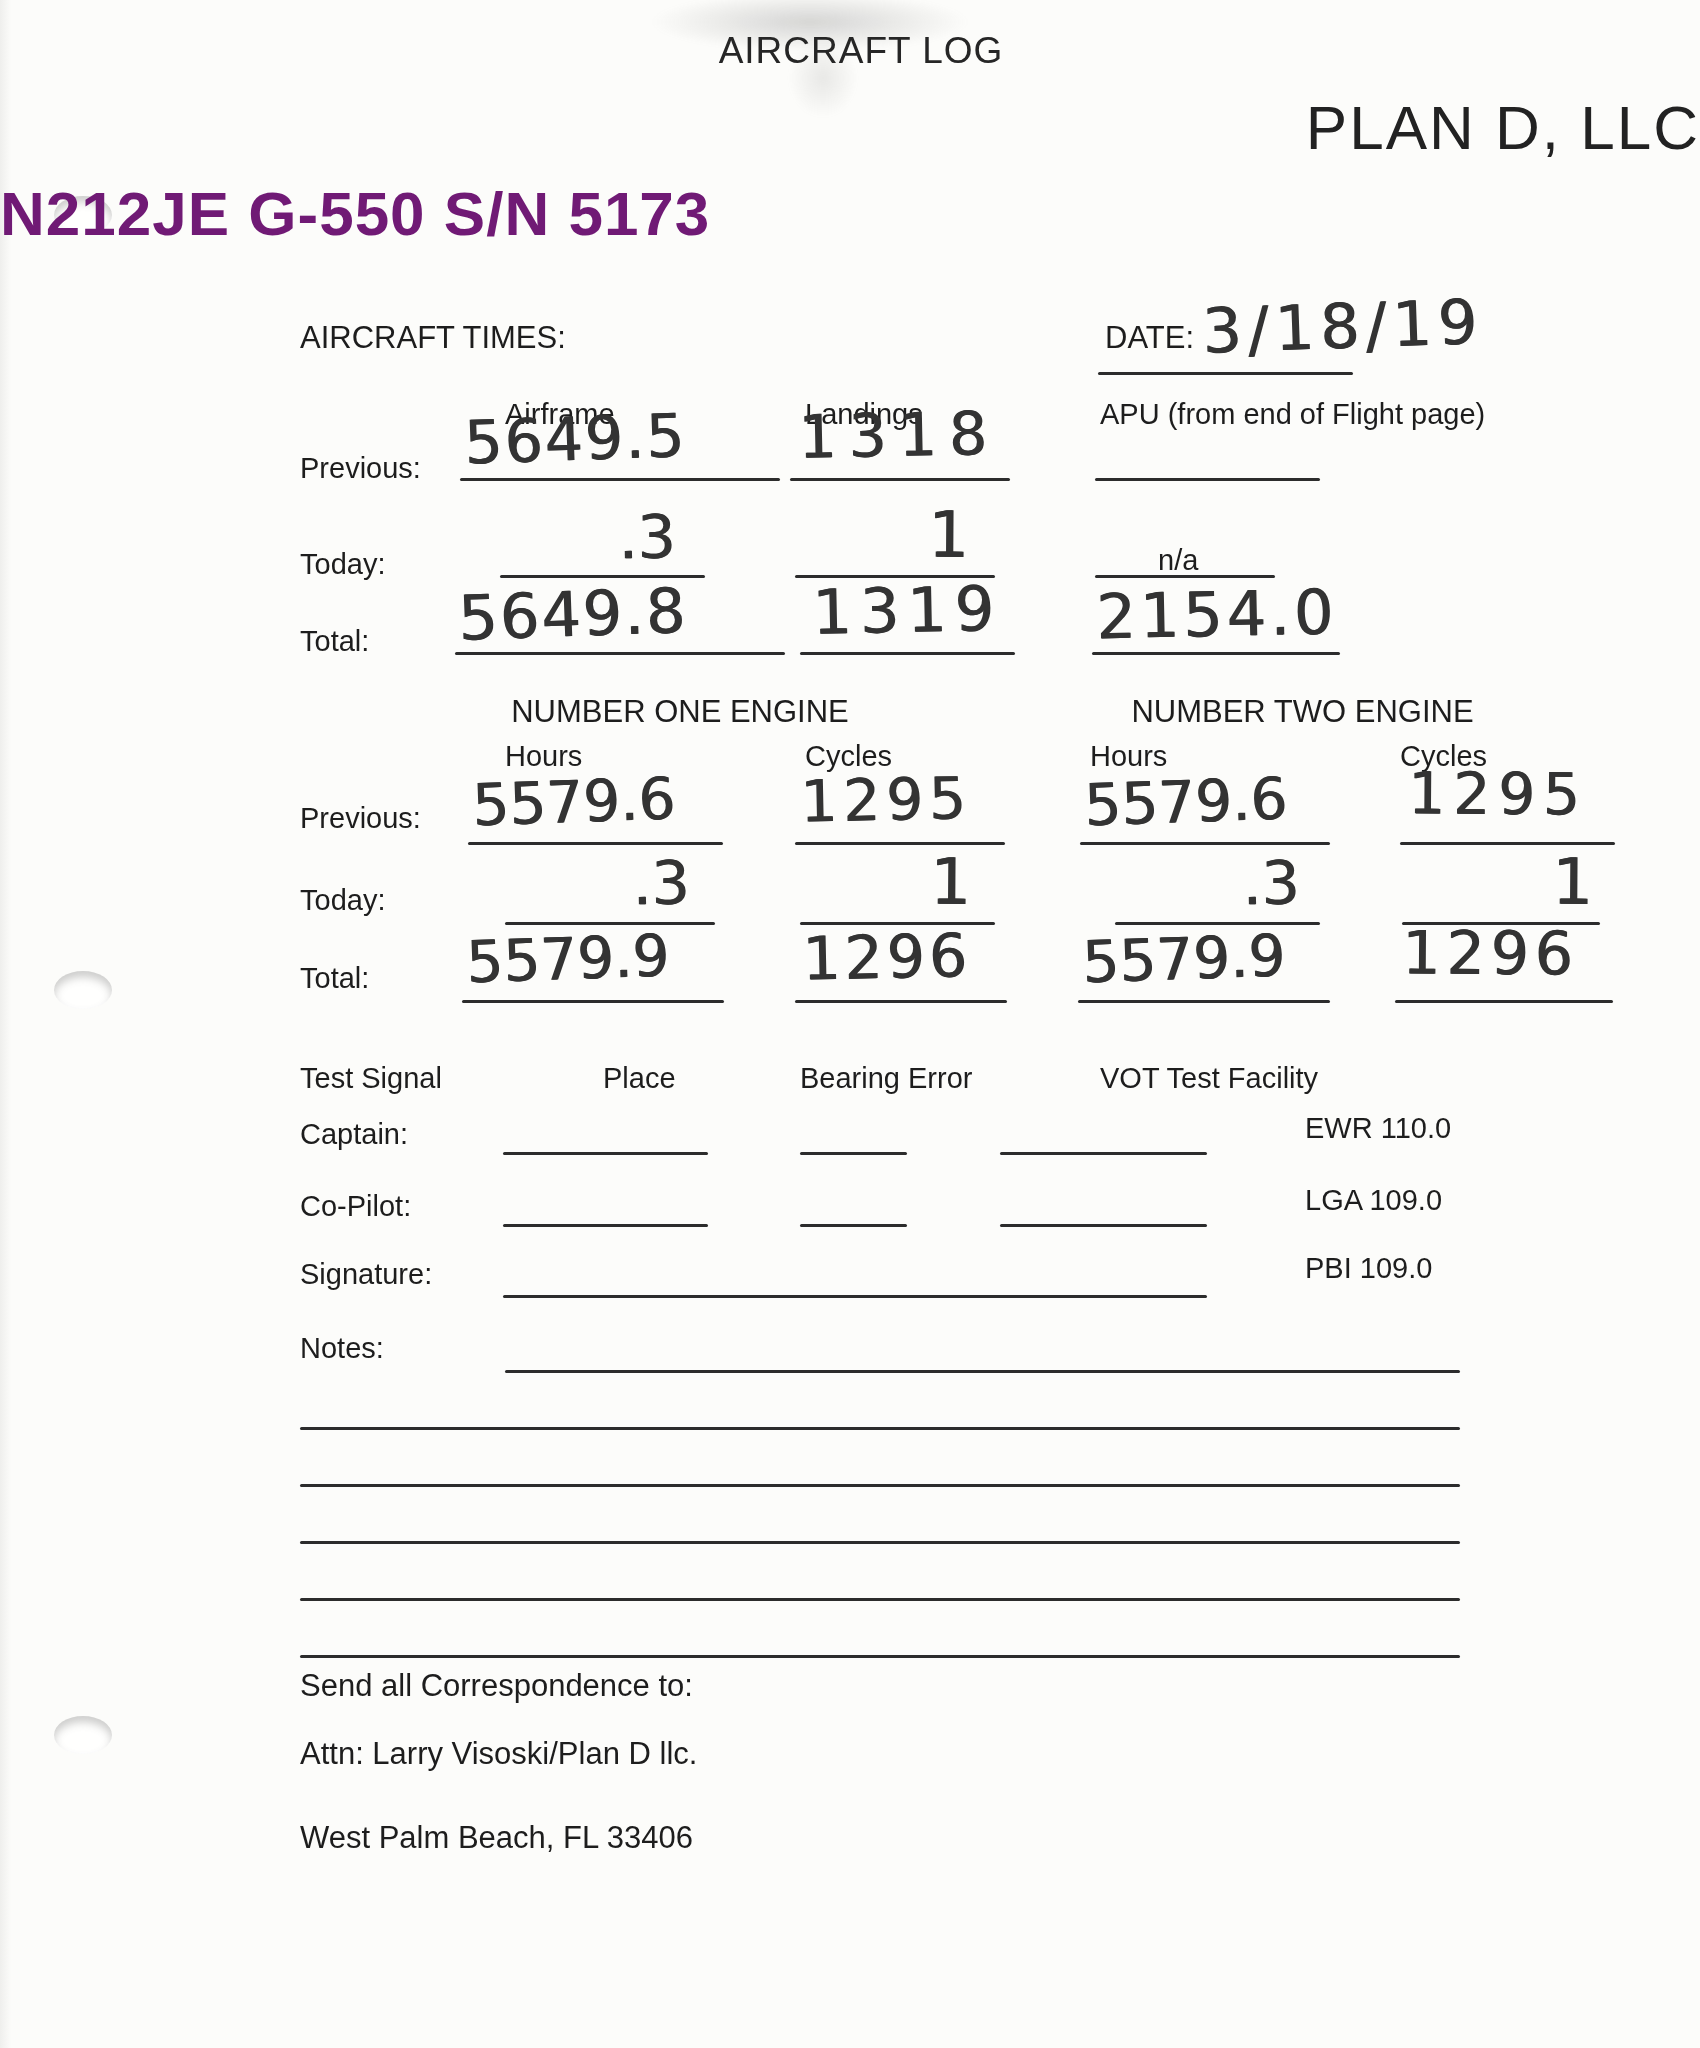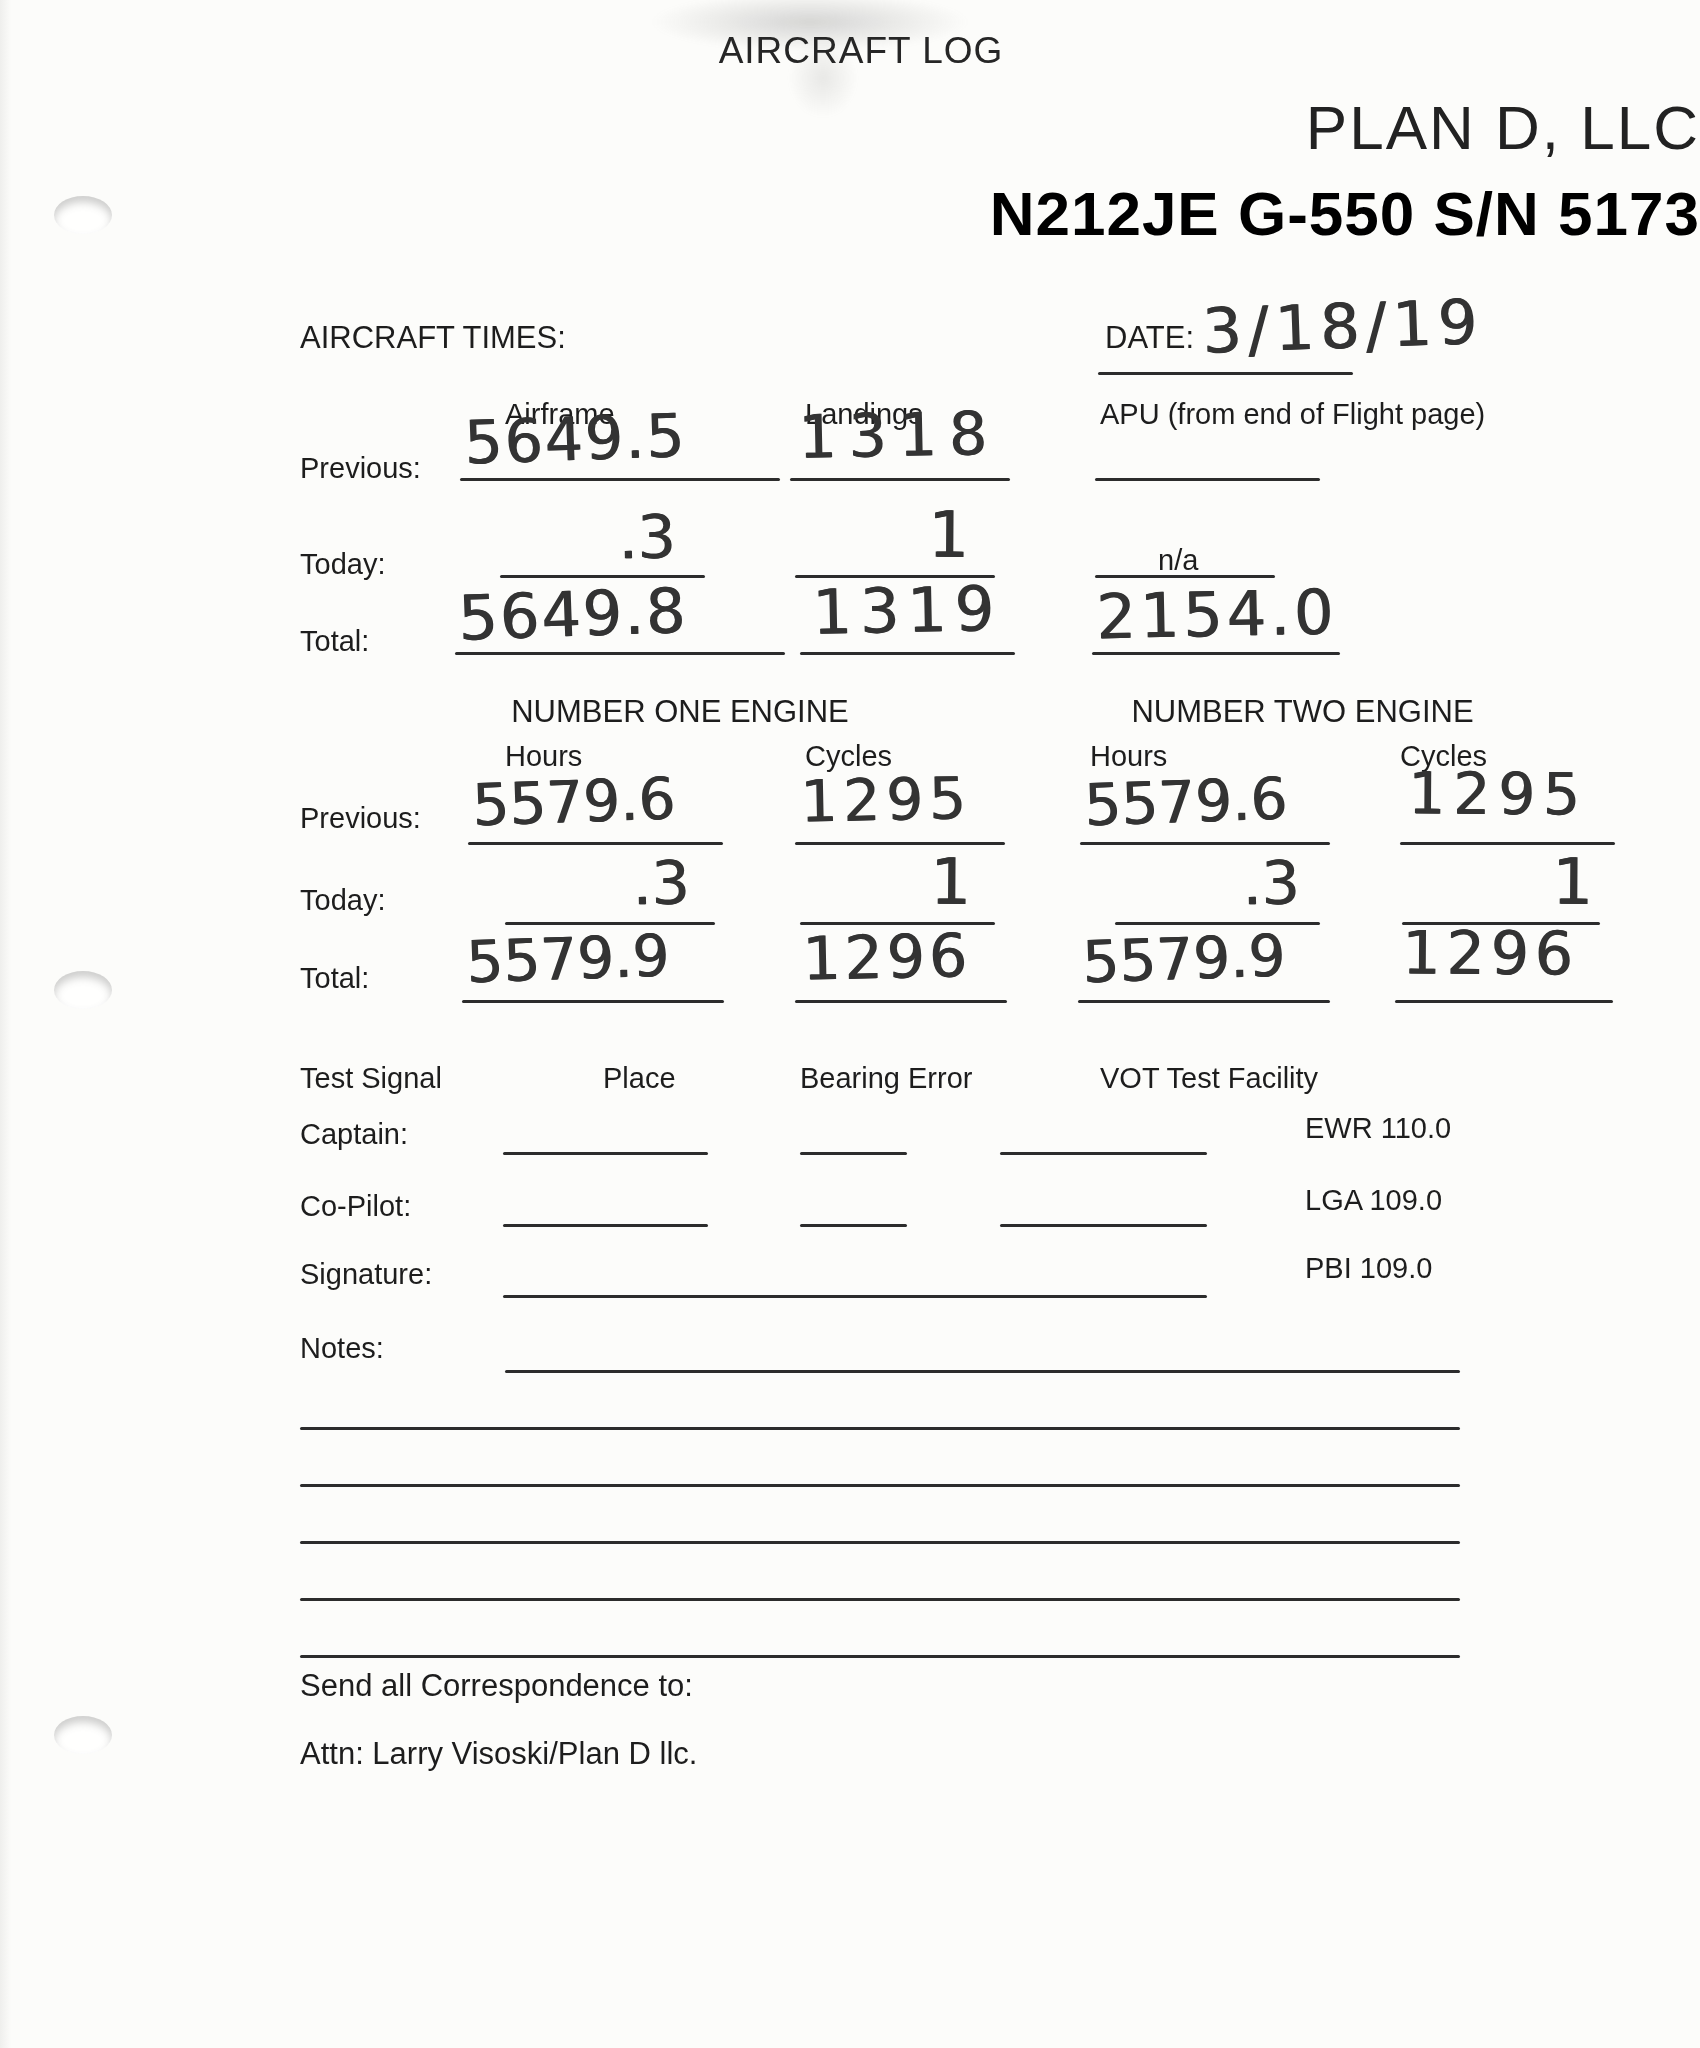--- a/index.html
+++ b/index.html
@@ -6,21 +6,21 @@
   .page{
     position:relative;width:1700px;height:2048px;overflow:hidden;
     background:#fcfcfa;
     font-family:"Liberation Sans",sans-serif;
     color:#1d1d1d;
   }
   
   .p{position:absolute;white-space:nowrap;color:#1d1d1d;}
   .title-log{left:0;width:100%;text-align:center;top:30px;font-size:37px;letter-spacing:1px;color:#262626;margin-left:11px;}
   .title-co{left:0;width:100%;text-align:right;top:92px;font-size:62px;letter-spacing:2px;color:#222;}
-  .title-ac{left:0;width:100%;text-align:right;top:178px;font-size:62px;font-weight:700;letter-spacing:1px;color:#000000;}
+  .title-ac{left:0;width:100%;text-align:left;top:178px;font-size:62px;font-weight:700;letter-spacing:1px;color:#701a75;}
   .sec{font-size:31px;}
   .lbl{font-size:29px;}
   .small{font-size:29px;}
   .corr{font-size:31px;}
   .footer-id{font-size:35px;color:#0e0e0e;letter-spacing:0.5px;}
   
   .ul{position:absolute;height:3px;background:#2c2c2c;border-radius:2px;}
   
   .hw{
     position:absolute;white-space:nowrap;
@@ -156,15 +156,16 @@
   <div class="p lbl" style="left:300px;top:1332px">Notes:</div>
   <div class="ul" style="left:505px;top:1370px;width:955px"></div>
   <div class="ul" style="left:300px;top:1427px;width:1160px"></div>
   <div class="ul" style="left:300px;top:1484px;width:1160px"></div>
   <div class="ul" style="left:300px;top:1541px;width:1160px"></div>
   <div class="ul" style="left:300px;top:1598px;width:1160px"></div>
   <div class="ul" style="left:300px;top:1655px;width:1160px"></div>
 
   <div class="p corr" style="left:300px;top:1736px">Attn: Larry Visoski/Plan D llc.</div>
   <div class="p corr" style="left:300px;top:1668px">Send all Correspondence to:</div>
+  <div class="p corr" style="left:300px;top:1820px">West Palm Beach, FL 33406</div>
 
 
 </div>
 
 </body></html>

